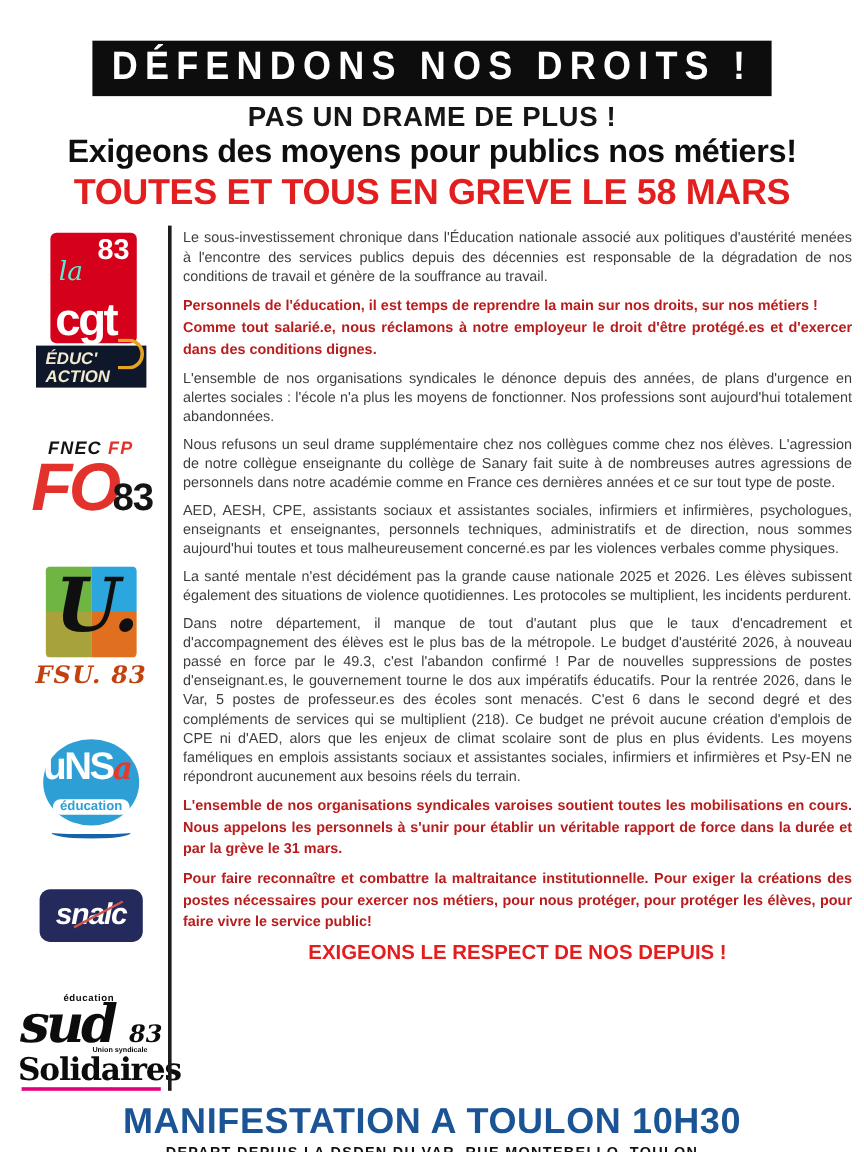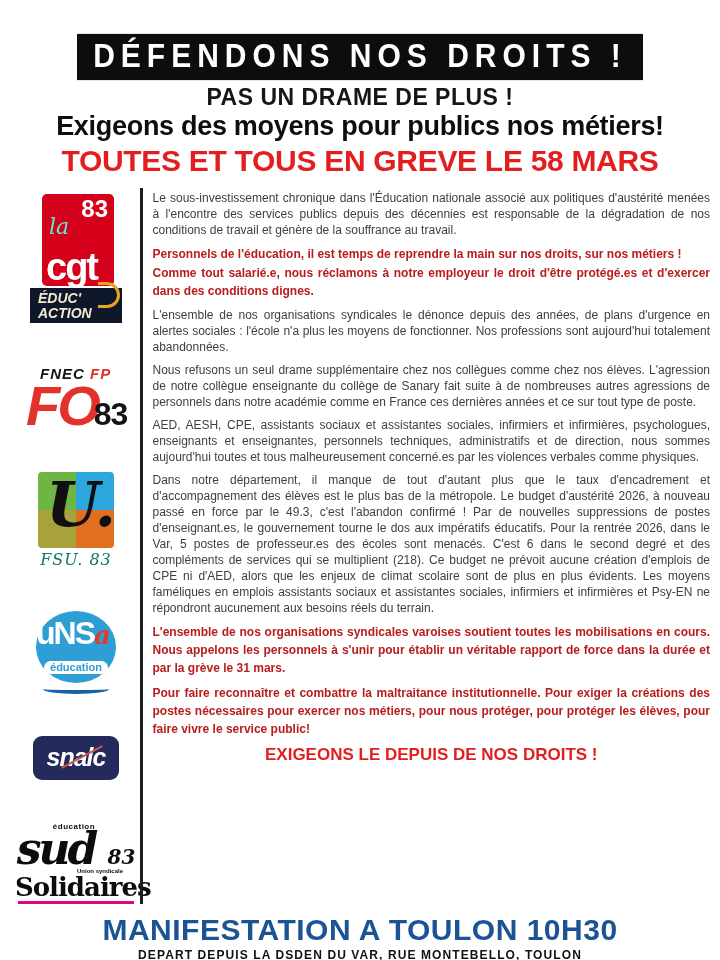--- a/index.html
+++ b/index.html
@@ -55,21 +55,21 @@
   .fo-top { font-style:italic; font-weight:bold; font-size:15px; color:#141414; letter-spacing:1px; padding-left:14px; }
   .fo-top .fp { color:#e2322b; }
   .fo-main { font-style:italic; font-weight:bold; font-size:56px; color:#e2322b; line-height:0.85; letter-spacing:-3px; }
   .fo-83 { font-style:normal; font-size:32px; color:#141414; letter-spacing:-1px; margin-left:-4px; }
   
   .logo-fsu { text-align:center; }
   .fsu-grid { width:76px; height:76px; margin:0 auto; display:grid; grid-template-columns:1fr 1fr; grid-template-rows:1fr 1fr; border-radius:4px; overflow:hidden; position:relative; }
   .fsu-grid .tl { background:#6eb544; } .fsu-grid .tr { background:#2ba7de; }
   .fsu-grid .bl { background:#a8a23c; } .fsu-grid .br { background:#e0701f; }
   .fsu-u { position:absolute; top:-4px; left:8px; font-family:"DejaVu Serif", serif; font-style:italic; font-weight:bold; font-size:62px; color:#0f0f0f; }
-  .fsu-label { margin-top:2px; font-family:"DejaVu Serif", serif; font-style:italic; font-weight:normal; font-size:16px; color:#0f766e; letter-spacing:1px; }
+  .fsu-label { margin-top:2px; font-family:"DejaVu Serif", serif; font-style:italic; font-weight:bold; font-size:20px; color:#c2410c; letter-spacing:1px; }
   
   .logo-unsa { width:96px; text-align:left; }
   .unsa-circle { width:80px; height:72px; margin:0 auto; background:#2e9fd4; border-radius:50%; position:relative; }
   .unsa-letters { position:absolute; top:6px; left:0; width:100%; color:#fff; font-weight:bold; font-size:32px; letter-spacing:-2px; line-height:1; }
   .unsa-a { color:#e23b2e; font-family:"DejaVu Serif", serif; font-style:italic; font-size:26px; }
   .unsa-banner { position:absolute; bottom:9px; left:50%; transform:translateX(-50%); background:#fff; border-radius:8px; color:#2e9fd4; font-weight:bold; font-size:11px; padding:0 6px 1px 6px; white-space:nowrap; }
   .unsa-swoosh { width:66px; height:10px; margin:1px auto 0; border-bottom:4px solid #1763a8; border-radius:50%; }
   
   .logo-snalc { width:86px; height:44px; background:#242a5c; border-radius:9px; position:relative; display:flex; align-items:center; justify-content:center; }
   .snalc-text { color:#fff; font-style:italic; font-weight:bold; font-size:25px; letter-spacing:-1px; }
@@ -165,24 +165,25 @@
 
     <div class="divider"></div>
 
     <div class="main">
       <p class="reg">Le sous-investissement chronique dans l'Éducation nationale associé aux politiques d'austérité menées à l'encontre des services publics depuis des décennies est responsable de la dégradation de nos conditions de travail et génère de la souffrance au travail.</p>
       <p class="bold tight">Personnels de l'éducation, il est temps de reprendre la main sur nos droits, sur nos métiers !</p>
       <p class="bold">Comme tout salarié.e, nous réclamons à notre employeur le droit d'être protégé.es et d'exercer dans des conditions dignes.</p>
       <p class="reg">L'ensemble de nos organisations syndicales le dénonce depuis des années, de plans d'urgence en alertes sociales : l'école n'a plus les moyens de fonctionner. Nos professions sont aujourd'hui totalement abandonnées.</p>
       <p class="reg">Nous refusons un seul drame supplémentaire chez nos collègues comme chez nos élèves. L'agression de notre collègue enseignante du collège de Sanary fait suite à de nombreuses autres agressions de personnels dans notre académie comme en France ces dernières années et ce sur tout type de poste.</p>
       <p class="reg">AED, AESH, CPE, assistants sociaux et assistantes sociales, infirmiers et infirmières, psychologues, enseignants et enseignantes, personnels techniques, administratifs et de direction, nous sommes aujourd'hui toutes et tous malheureusement concerné.es par les violences verbales comme physiques.</p>
+      <p class="reg">La santé mentale n'est décidément pas la grande cause nationale 2025 et 2026. Les élèves subissent également des situations de violence quotidiennes. Les protocoles se multiplient, les incidents perdurent.</p>
       <p class="reg">Dans notre département, il manque de tout d'autant plus que le taux d'encadrement et d'accompagnement des élèves est le plus bas de la métropole. Le budget d'austérité 2026, à nouveau passé en force par le 49.3, c'est l'abandon confirmé ! Par de nouvelles suppressions de postes d'enseignant.es, le gouvernement tourne le dos aux impératifs éducatifs. Pour la rentrée 2026, dans le Var, 5 postes de professeur.es des écoles sont menacés. C'est 6 dans le second degré et des compléments de services qui se multiplient (218). Ce budget ne prévoit aucune création d'emplois de CPE ni d'AED, alors que les enjeux de climat scolaire sont de plus en plus évidents. Les moyens faméliques en emplois assistants sociaux et assistantes sociales, infirmiers et infirmières et Psy-EN ne répondront aucunement aux besoins réels du terrain.</p>
       <p class="bold">L'ensemble de nos organisations syndicales varoises soutient toutes les mobilisations en cours. Nous appelons les personnels à s'unir pour établir un véritable rapport de force dans la durée et par la grève le 31 mars.</p>
       <p class="bold">Pour faire reconnaître et combattre la maltraitance institutionnelle. Pour exiger la créations des postes nécessaires pour exercer nos métiers, pour nous protéger, pour protéger les élèves, pour faire vivre le service public!</p>
-      <div class="slogan" style="color:#e31e1e;">EXIGEONS LE DEPUIS DE NOS DROITS !</div>
+      <div class="slogan" style="color:#e31e1e;">EXIGEONS LE RESPECT DE NOS DEPUIS !</div>
     </div>
   </div>
 
   <div class="footer">
     <div class="demo" style="color:#1b5494;">MANIFESTATION A TOULON 10H30</div>
     <div class="departure">DEPART DEPUIS LA DSDEN DU VAR, RUE MONTEBELLO, TOULON</div>
   </div>
 
 </div>
 

